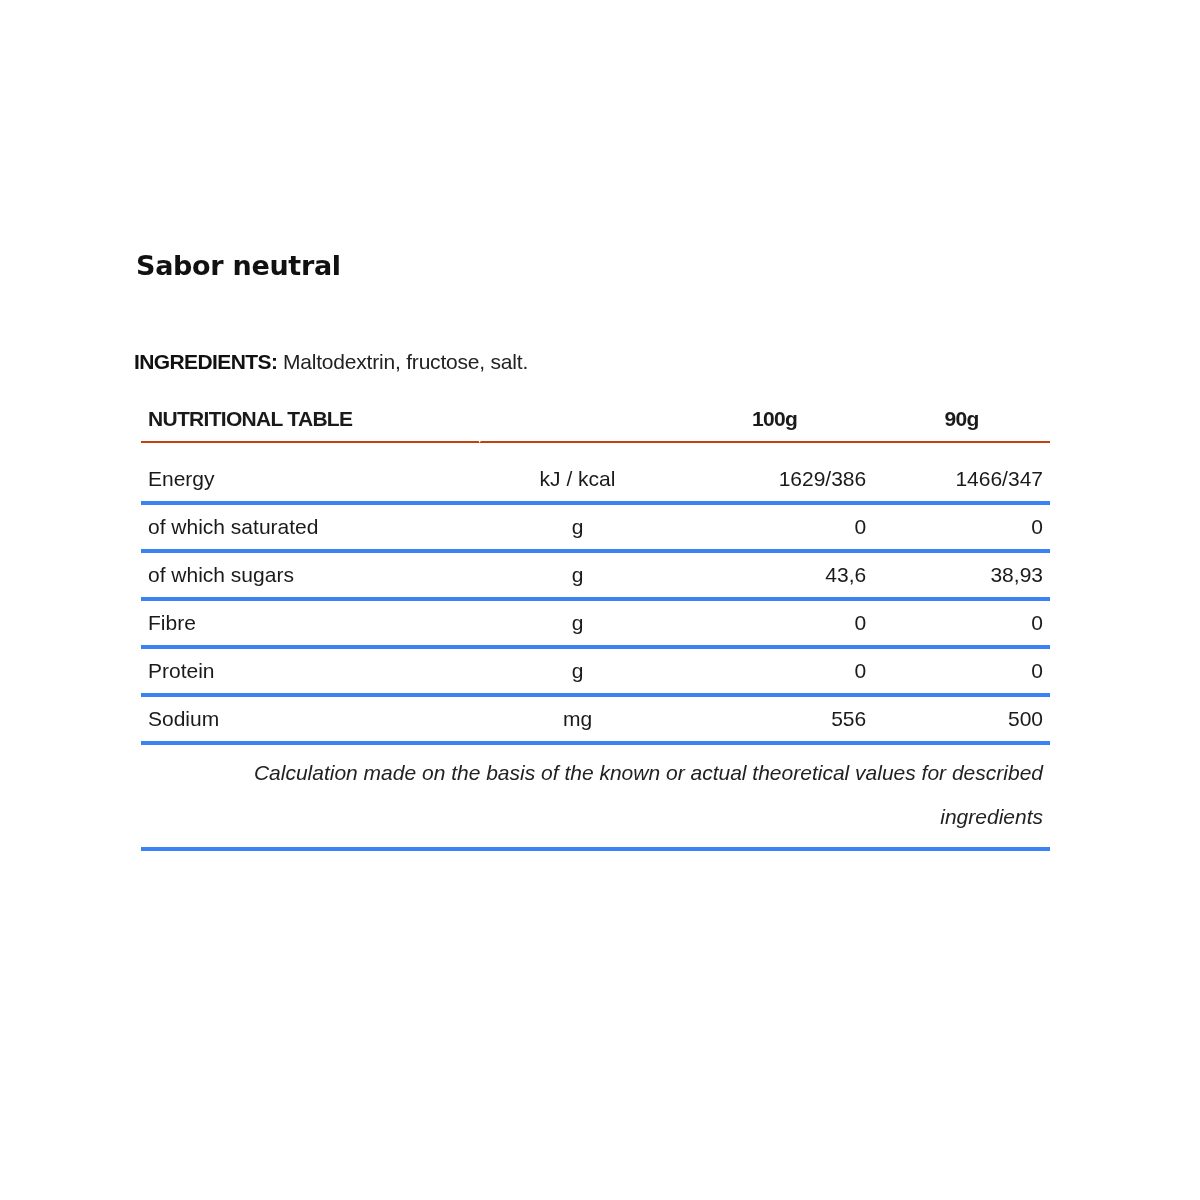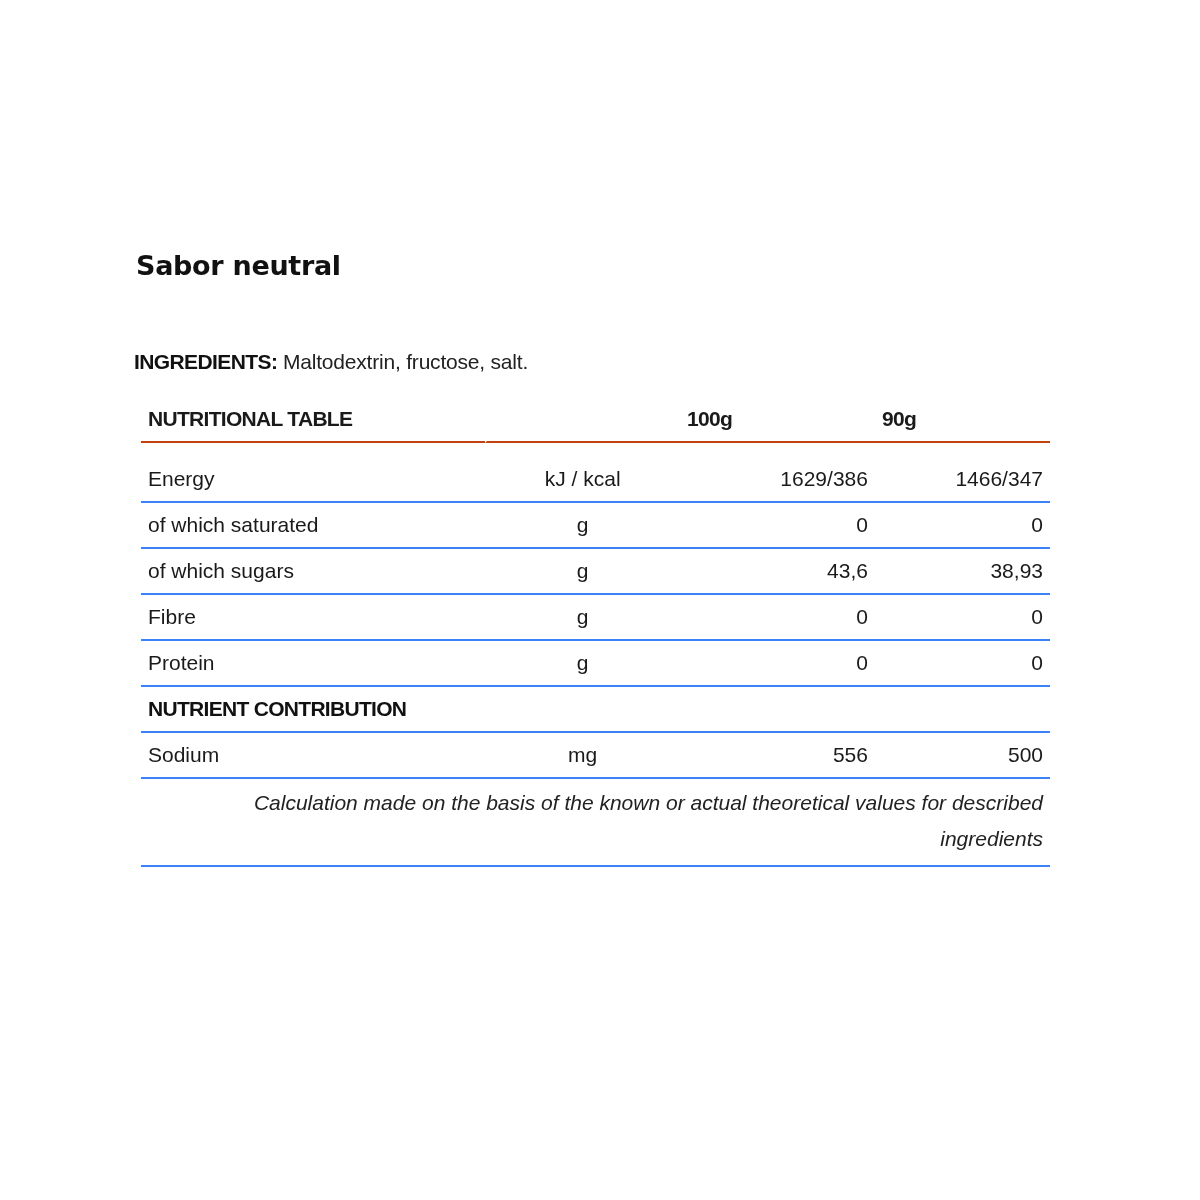--- a/index.html
+++ b/index.html
@@ -54,43 +54,43 @@
     white-space: nowrap;
   }
   table.nutri thead th {
     height: 44px;
     vertical-align: middle;
     font-weight: bold;
     letter-spacing: -0.7px;
     border-bottom: 2px solid #c2410c;
   }
   table.nutri thead th.c1 { text-align: left; }
-  table.nutri thead th.c3, table.nutri thead th.c4 { text-align: left; }
+  table.nutri thead th.c3, table.nutri thead th.c4 { text-align: center; }
   table.nutri thead th.c2 { border-left: 2px solid #fff; }
   table.nutri tbody tr.spacer td { height: 14px; padding: 0; border: none; }
   table.nutri tbody td {
     height: 44px;
     vertical-align: middle;
-    border-bottom: 2px solid #3b82f6;
+    border-bottom: 4px solid #3b82f6;
   }
   .c1 { width: 345px; text-align: left; }
   .c2 { width: 200px; text-align: center; }
   .c3 { width: 200px; text-align: right; }
   .c4 { width: 176px; text-align: right; }
   td.indent1 { padding-left: 32px; }
   td.indent2 { padding-left: 19px; margin-top: 25px; }
   tr.section td.c1 {
     font-weight: bold;
     letter-spacing: -0.7px;
     color: #111;
   }
   tr.note td {
     text-align: right;
     font-style: italic;
-    line-height: 36px;
+    line-height: 44px;
     padding-top: 6px;
     padding-bottom: 8px;
     white-space: normal;
     color: #222;
   }
   tr.note td span {
     display: inline-block;
     max-width: 860px;
   }
 </style>
@@ -141,26 +141,20 @@
       <td class="c3">0</td>
       <td class="c4">0</td>
     </tr>
     <tr>
       <td class="c1">Protein</td>
       <td class="c2">g</td>
       <td class="c3">0</td>
       <td class="c4">0</td>
     </tr>
 
-    <tr class="section">
-      <td class="c1">NUTRIENT CONTRIBUTION</td>
-      <td class="c2"></td>
-      <td class="c3"></td>
-      <td class="c4"></td>
-    </tr>
     <tr>
       <td class="c1">Sodium</td>
       <td class="c2">mg</td>
       <td class="c3">556</td>
       <td class="c4">500</td>
     </tr>
 
     <tr class="note">
       <td colspan="4"><span>Calculation made on the basis of the known or actual theoretical values for described ingredients</span></td>
     </tr>

